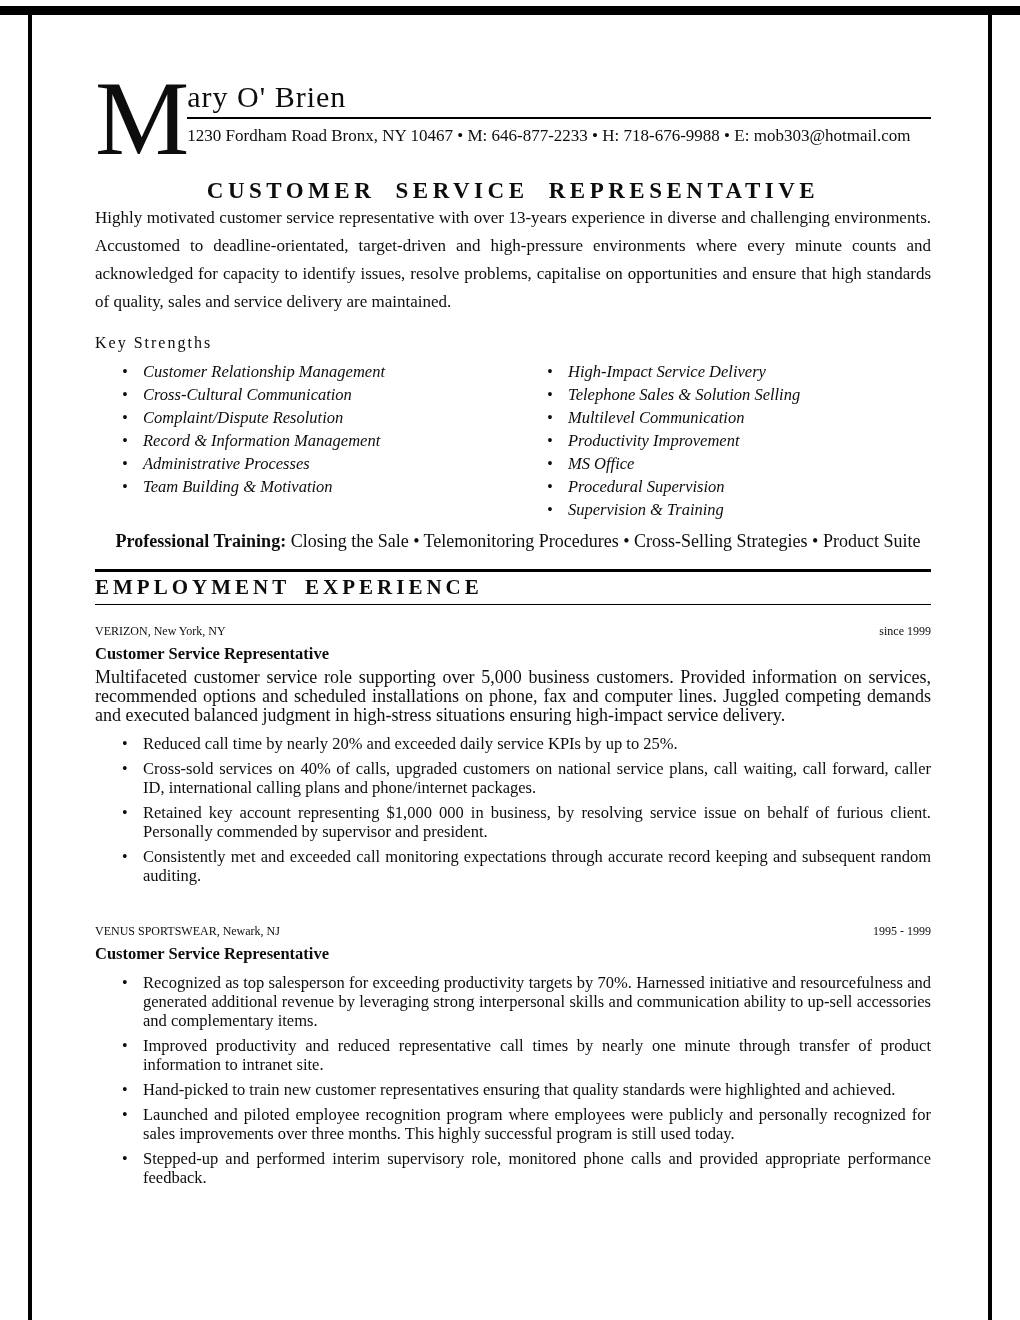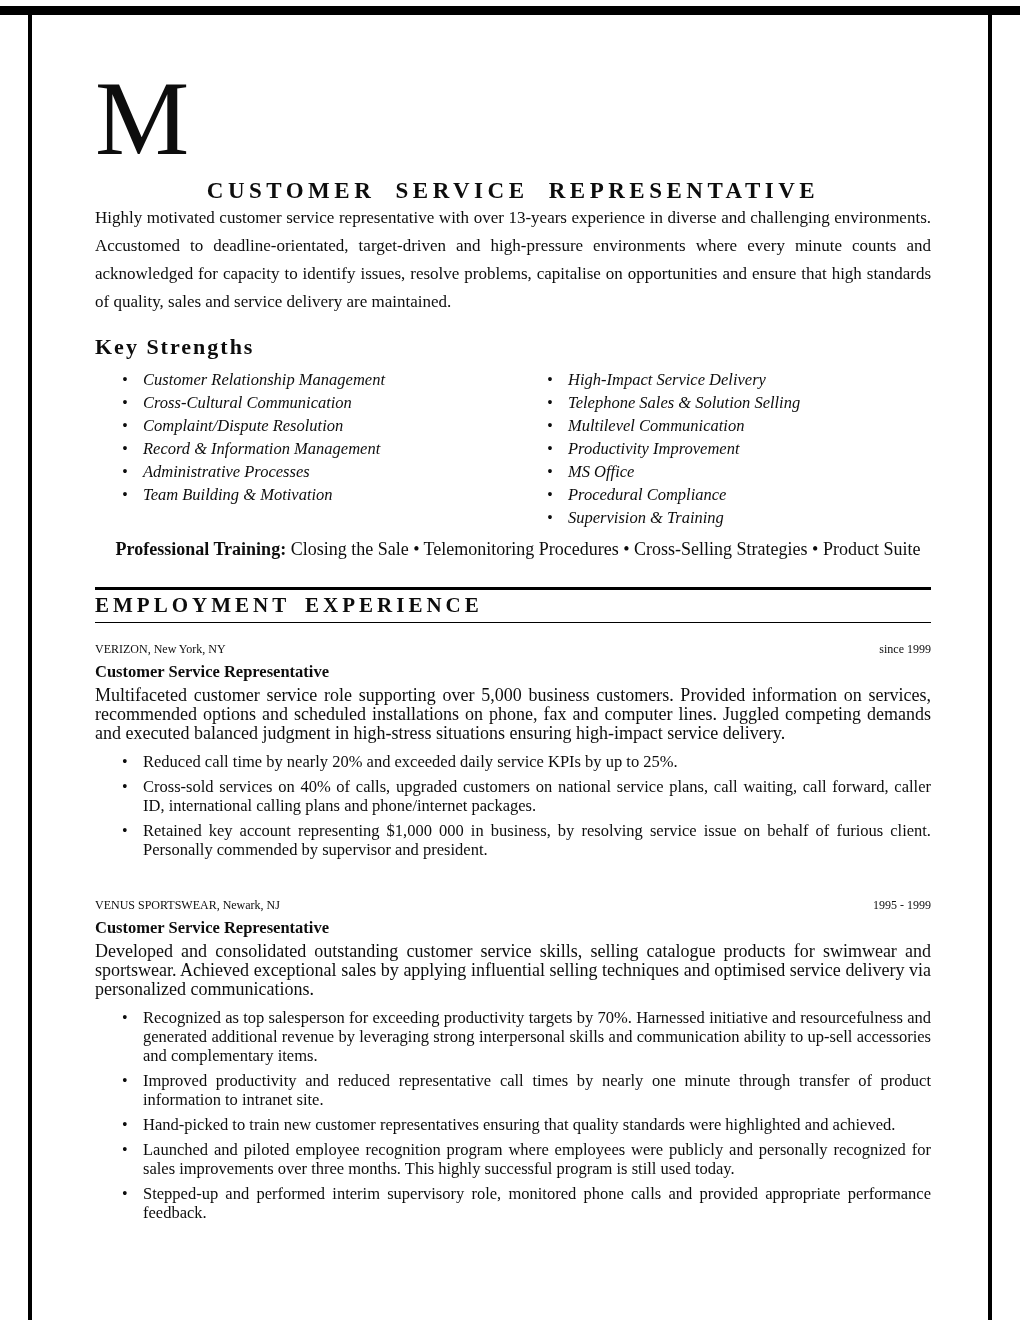--- a/index.html
+++ b/index.html
@@ -72,22 +72,22 @@
 
   
   .summary {
     font-size: 17px;
     line-height: 28px;
     text-align: justify;
   }
 
   
   .section-heading {
-    font-size: 22px;
-    font-weight: 700;
+    font-size: 16px;
+    font-weight: 400;
     letter-spacing: 2px;
     margin-top: 18px;
   }
   .strengths {
     display: flex;
     margin-top: 10px;
   }
   .strengths ul { list-style: none; }
   .strengths ul.col-left  { width: 450px; padding-left: 25px; }
   .strengths ul.col-right { flex: 1;      padding-left: 0; }
@@ -109,21 +109,21 @@
   .training {
     margin-top: 8px;
     padding-left: 10px;
     font-size: 18px;
     line-height: 20px;
     text-align: center;
   }
   .training b { font-weight: 700; }
 
   
-  .emp-block { margin-top: 28px; }
+  .emp-block { margin-top: 18px; }
   .rule-thick { border: 0; border-top: 3px solid #000; }
   .rule-thin  { border: 0; border-top: 1.5px solid #000; }
   .emp-heading {
     font-size: 21px;
     font-weight: 700;
     letter-spacing: 4px;
     word-spacing: 6px;
     padding: 3px 0 4px 0;
   }
 
@@ -171,20 +171,24 @@
 </head>
 <body>
 
 <div class="top-bar"></div>
 <div class="side-frame"></div>
 
 <div class="content">
 
   <div class="name-block">
     <div class="dropcap">M</div>
+    <div class="name-right">
+      <div class="name-text">ary O' Brien</div>
+      <div class="contact-line">1230 Fordham Road Bronx, NY 10467 • M: 646-877-2233 • H: 718-676-9988 • E: mob303@hotmail.com</div>
+    </div>
   </div>
 
   <div class="doc-title">CUSTOMER SERVICE REPRESENTATIVE</div>
 
   <p class="summary">Highly motivated customer service representative with over 13-years experience in diverse and challenging environments. Accustomed to deadline-orientated, target-driven and high-pressure environments where every minute counts and acknowledged for capacity to identify issues, resolve problems, capitalise on opportunities and ensure that high standards of quality, sales and service delivery are maintained.</p>
 
   <div class="section-heading">Key Strengths</div>
 
   <div class="strengths">
     <ul class="col-left">
@@ -194,21 +198,21 @@
       <li>Record &amp; Information Management</li>
       <li>Administrative Processes</li>
       <li>Team Building &amp; Motivation</li>
     </ul>
     <ul class="col-right">
       <li>High-Impact Service Delivery</li>
       <li>Telephone Sales &amp; Solution Selling</li>
       <li>Multilevel Communication</li>
       <li>Productivity Improvement</li>
       <li>MS Office</li>
-      <li>Procedural Compliance</li>
+      <li>Procedural Supervision</li>
       <li>Supervision &amp; Training</li>
     </ul>
   </div>
 
   <p class="training">
     <b>Professional Training:</b>
     <span>Closing the Sale • Telemonitoring Procedures • Cross-Selling Strategies • Product Suite</span>
   </p>
 
   <div class="emp-block">
@@ -221,30 +225,30 @@
     <div class="job-header">
       <span>VERIZON, New York, NY</span>
       <span>since 1999</span>
     </div>
     <div class="job-role">Customer Service Representative</div>
     <p class="job-desc">Multifaceted customer service role supporting over 5,000 business customers. Provided information on services, recommended options and scheduled installations on phone, fax and computer lines. Juggled competing demands and executed balanced judgment in high-stress situations ensuring high-impact service delivery.</p>
     <ul class="job-bullets">
       <li>Reduced call time by nearly 20% and exceeded daily service KPIs by up to 25%.</li>
       <li>Cross-sold services on 40% of calls, upgraded customers on national service plans, call waiting, call forward, caller ID, international calling plans and phone/internet packages.</li>
       <li>Retained key account representing $1,000 000 in business, by resolving service issue on behalf of furious client. Personally commended by supervisor and president.</li>
+      <li>Consistently met and exceeded call monitoring expectations through accurate record keeping and subsequent random auditing.</li>
     </ul>
   </section>
 
   <section class="job second">
     <div class="job-header">
       <span>VENUS SPORTSWEAR, Newark, NJ</span>
       <span>1995 - 1999</span>
     </div>
     <div class="job-role">Customer Service Representative</div>
-    <p class="job-desc">Developed and consolidated outstanding customer service skills, selling catalogue products for swimwear and sportswear. Achieved exceptional sales by applying influential selling techniques and optimised service delivery via personalized communications.</p>
     <ul class="job-bullets">
       <li>Recognized as top salesperson for exceeding productivity targets by 70%. Harnessed initiative and resourcefulness and generated additional revenue by leveraging strong interpersonal skills and communication ability to up-sell accessories and complementary items.</li>
       <li>Improved productivity and reduced representative call times by nearly one minute through transfer of product information to intranet site.</li>
       <li>Hand-picked to train new customer representatives ensuring that quality standards were highlighted and achieved.</li>
       <li>Launched and piloted employee recognition program where employees were publicly and personally recognized for sales improvements over three months. This highly successful program is still used today.</li>
       <li>Stepped-up and performed interim supervisory role, monitored phone calls and provided appropriate performance feedback.</li>
     </ul>
   </section>
 
 </div>

